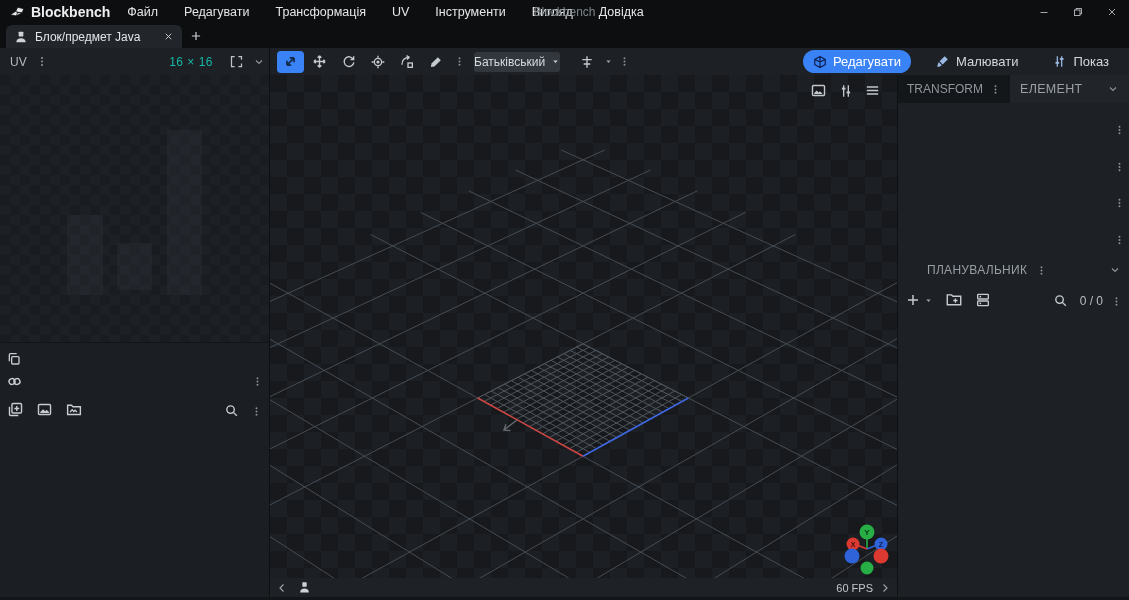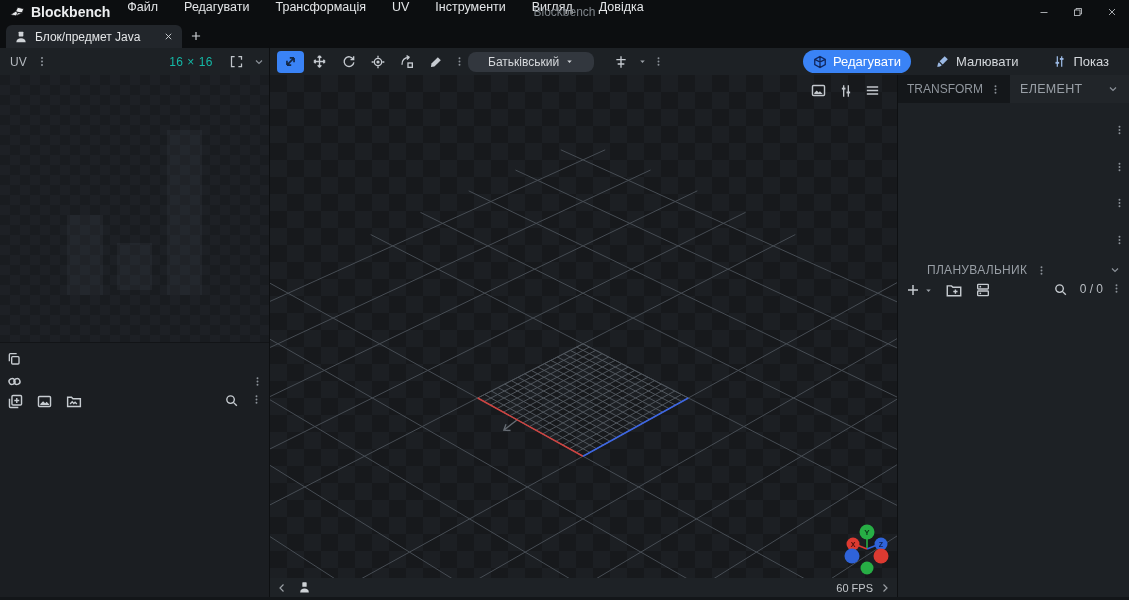--- a/index.html
+++ b/index.html
@@ -4,21 +4,21 @@
 <style>
   html,body{margin:0;padding:0;background:#000;}
   .window{position:relative;width:1129px;height:600px;overflow:hidden;
     background:#0c0e10;font-family:"Liberation Sans",sans-serif;color:#d9dcdf;
     -webkit-font-smoothing:antialiased;}
   .window *{box-sizing:border-box;}
 
   
   .titlebar{position:absolute;top:0;left:0;right:0;height:23px;display:flex;align-items:center;background:#0c0e10;z-index:30;}
   .brand{display:flex;align-items:center;gap:6px;margin-left:9px;font-size:14px;font-weight:bold;color:#eceef0;}
-  .menu-items{display:flex;margin-left:4px;height:100%;align-items:flex-start;}
+  .menu-items{display:flex;margin-left:4px;height:100%;align-items:center;}
   .menu-item{padding:0 13px;font-size:12.5px;color:#e4e6e8;cursor:default;}
   .window-title{position:absolute;left:50%;transform:translateX(-50%);font-size:12px;color:#7e848a;}
   .win-controls{margin-left:auto;display:flex;height:100%;}
   .win-btn{width:34px;height:100%;display:flex;align-items:center;justify-content:center;color:#cfd3d7;}
 
   
   .tabbar{position:absolute;top:23px;left:0;right:0;height:25px;background:#0c0e10;z-index:29;}
   .tab{position:absolute;left:6px;top:2px;height:23px;width:176px;background:#22262b;border-radius:6px 6px 0 0;
     display:flex;align-items:center;padding:0 6px 0 8px;font-size:12px;color:#e3e5e7;}
   .tab-label{margin-left:7px;flex:1;white-space:nowrap;overflow:hidden;}
@@ -27,37 +27,37 @@
 
   
   .toolbar{position:absolute;top:48px;left:0;right:0;height:27px;background:#1d2125;display:flex;align-items:center;z-index:28;}
   .toolbar-left{width:270px;height:100%;display:flex;align-items:center;padding:0 4px 0 10px;border-right:1px solid #0e1012;}
   .uv-label{font-size:12px;color:#b4b9bf;}
   .spacer{flex:1;}
   .res-label{font-size:12px;color:#14b8a6;margin-right:16px;letter-spacing:.5px;}
   .toolbar-main{flex:1;height:100%;display:flex;align-items:center;padding-left:7px;}
   .tool-btn{width:27px;height:22px;border-radius:4px;display:flex;align-items:center;justify-content:center;color:#c6cbd1;margin-right:2px;}
   .tool-btn.selected{background:#3a83f6;color:#132746;}
-  .dropdown{height:20px;background:#32373e;border-radius:8px;display:flex;align-items:center;gap:6px;
-    padding:0 20px;font-size:12px;color:#d6d9dc;margin-left:0;}
+  .dropdown{height:20px;background:#32373e;border-radius:3px;display:flex;align-items:center;gap:6px;
+    padding:0 0;font-size:12px;color:#d6d9dc;margin-left:6px;}
   .mode-switcher{margin-left:auto;display:flex;align-items:center;gap:14px;margin-right:10px;}
   .mode-btn{display:flex;align-items:center;gap:6px;font-size:13px;color:#d3d7db;height:23px;padding:0 10px;border-radius:12px;}
   .mode-btn.active{background:#3a83f6;color:#fff;}
   .mode-icon-b{color:#9bb9e4;}
   .kebab,.chev{display:flex;align-items:center;justify-content:center;color:#8b9198;}
 
   
   .left-panel{position:absolute;top:75px;left:0;width:270px;bottom:3px;background:#1b1e22;border-right:1px solid #0e1012;}
   .uv-canvas{position:relative;height:268px;background-color:#191c20;
     background-image:repeating-conic-gradient(#1d2025 0% 25%, #191c20 0% 50%);background-size:20px 20px;
     border-bottom:1px solid #121417;}
   .ghost{position:absolute;background:rgba(214,226,246,0.04);}
   .lp-row{display:flex;align-items:center;height:23px;padding:0 6px;color:#c7ccd1;}
   .panel-header{display:flex;align-items:center;height:25px;padding:0 8px;color:#989ea5;font-size:12px;letter-spacing:.3px;}
-  .panel-toolbar{display:flex;align-items:flex-start;height:25px;padding:0 7px;color:#c7ccd1;gap:12px;}
+  .panel-toolbar{display:flex;align-items:flex-end;height:25px;padding:0 7px;color:#c7ccd1;gap:12px;}
 
   .viewport{position:absolute;left:270px;top:75px;width:627px;height:503px;background-color:#17191c;
     background-image:repeating-conic-gradient(#1c1f23 0% 25%, #17191c 0% 50%);background-size:34px 34px;overflow:hidden;}
   .vp-icons{position:absolute;top:7px;right:16px;display:flex;gap:10px;color:#c3c8cd;z-index:5;}
   .vp-icon{width:17px;height:17px;display:flex;align-items:center;justify-content:center;}
   #grid-svg{position:absolute;left:0;top:0;z-index:1;}
   #gizmo{position:absolute;left:566px;top:443px;z-index:6;}
 
   .right-panel{position:absolute;top:75px;left:897px;right:0;bottom:3px;background:#1d2125;border-left:1px solid #0e1012;}
   .rp-header{display:flex;align-items:stretch;height:28px;background:#212529;justify-content:center;}

